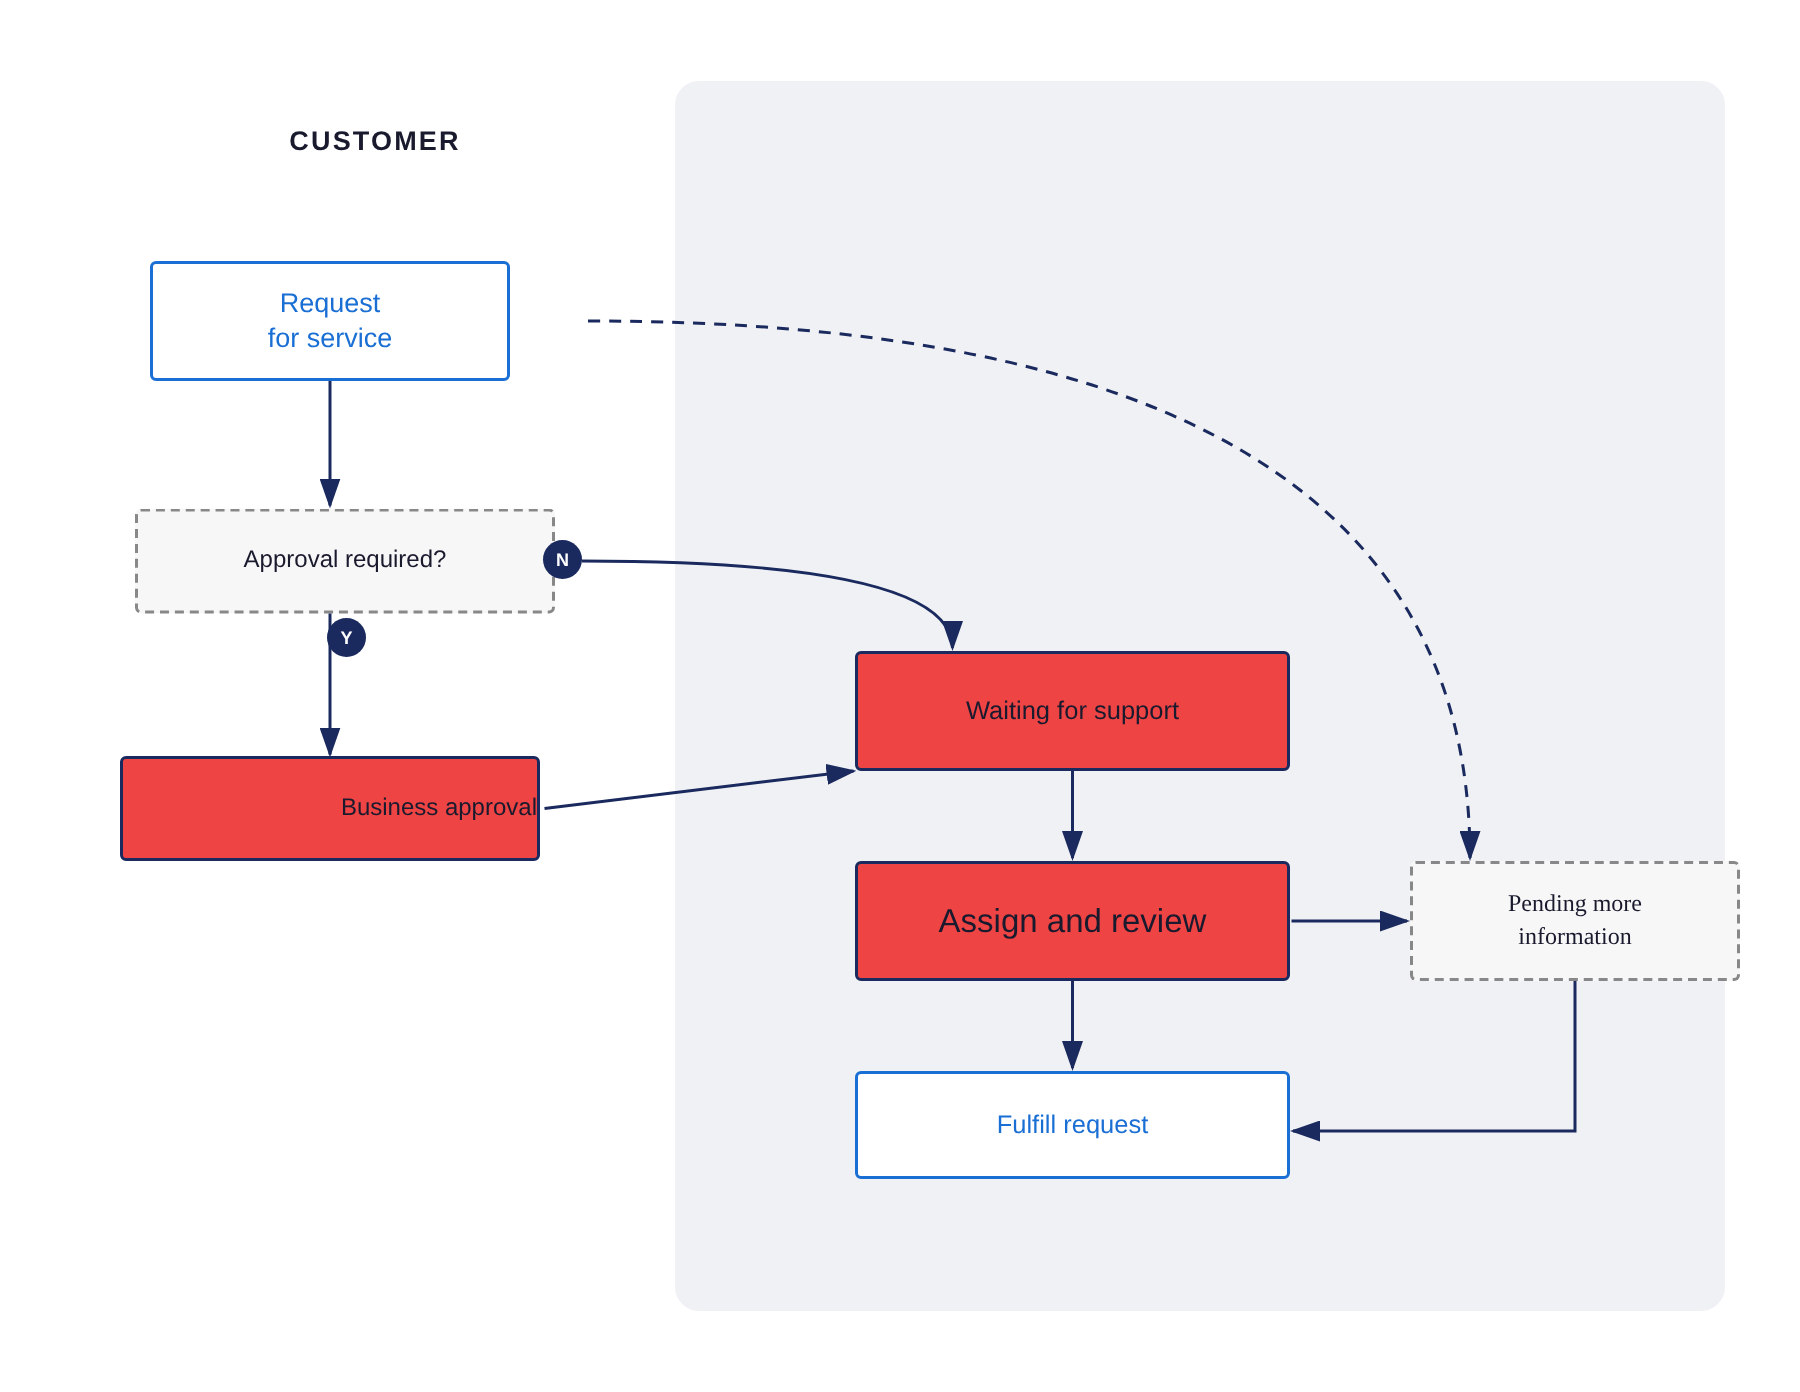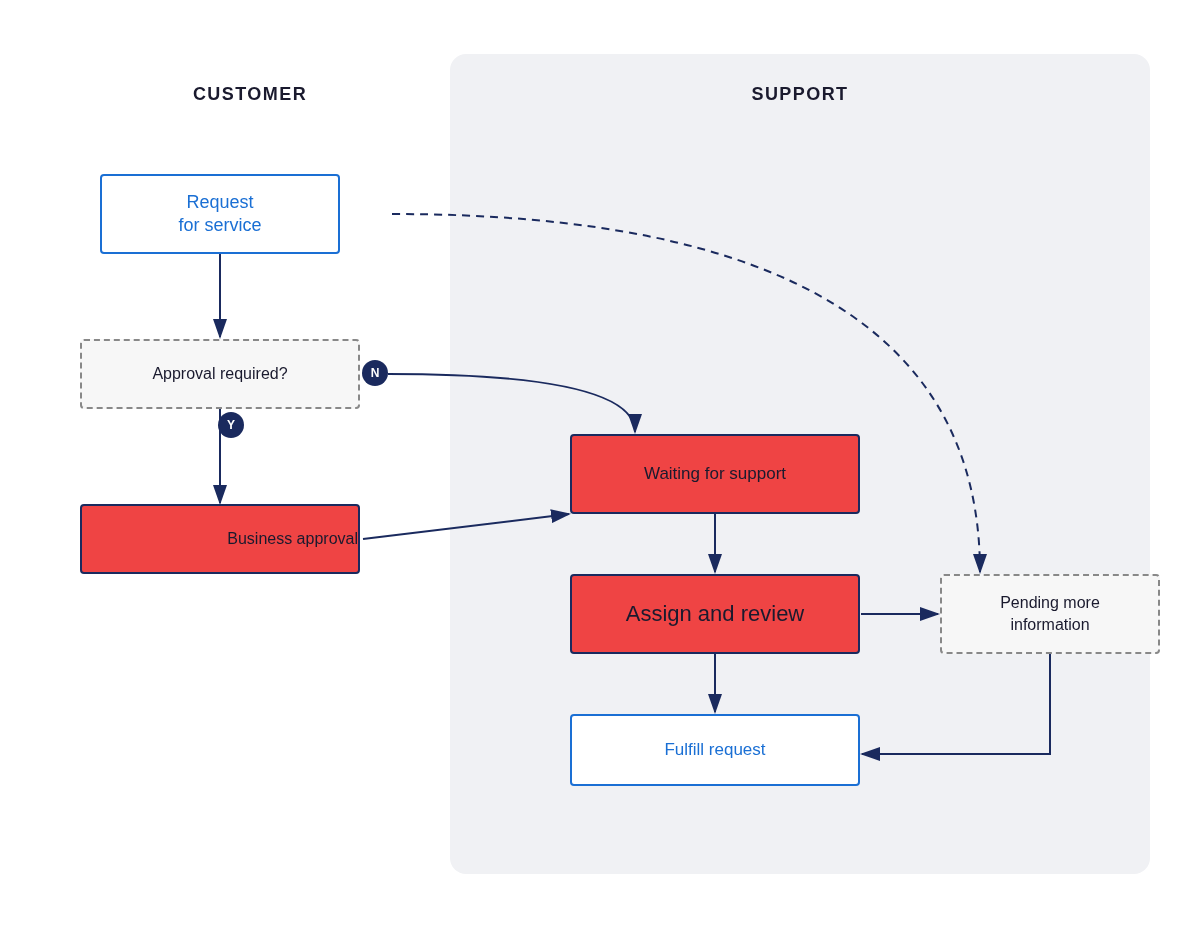--- a/index.html
+++ b/index.html
@@ -103,21 +103,21 @@
 
 <div class="diagram-container">
 
   <div class="customer-panel">
     <div class="panel-title">CUSTOMER</div>
 
     <div class="node node-blue-border node-blue-text" style="left:50px; top:120px; width:240px; height:80px; font-weight:500; font-size:18px; line-height:1.3;">
       <span>Request<br>for service</span>
     </div>
 
-    <div class="node node-dashed node-dark-text" style="left:30px; top:285px; width:280px; height:70px; font-size:16px;align-items:center;">
+    <div class="node node-dashed node-dark-text" style="left:40px; top:285px; width:280px; height:70px; font-size:16px;align-items:center;">
       <span>Approval required?</span>
     </div>
 
     <div class="badge" style="position:absolute; left:312px; top:306px;">
       <span>N</span>
     </div>
 
     <div class="badge" style="position:absolute; left:168px; top:358px;">
       <span>Y</span>
     </div>
@@ -133,35 +133,34 @@
         </marker>
       </defs>
 
       <line x1="170" y1="200" x2="170" y2="283" stroke="#1a2a5e" stroke-width="2" marker-end="url(#arrowhead-dark)"></line>
 
       <line x1="170" y1="355" x2="170" y2="449" stroke="#1a2a5e" stroke-width="2" marker-end="url(#arrowhead-dark)"></line>
     </svg>
   </div>
 
   <div class="support-panel">
-    <div class="panel-title">SUPPORT</div>
 
     <div class="node node-solid node-dark-text" style="left:120px; top:380px; width:290px; height:80px; font-size:17px;">
       <span>Waiting for support</span>
     </div>
 
     <div class="node node-solid node-dark-text" style="left:120px; top:520px; width:290px; height:80px; font-size:22px;">
       <span>Assign and review</span>
     </div>
 
     <div class="node node-blue-border node-blue-text" style="left:120px; top:660px; width:290px; height:72px; font-size:17px; font-weight:500;">
       <span>Fulfill request</span>
     </div>
 
-    <div class="node node-dashed node-dark-text" style="left:490px; top:520px; width:220px; height:80px; font-size:16px; line-height:1.4;">
+    <div class="node node-dashed node-dark-text" style="left:490px; top:520px; width:220px; height:80px; font-size:16px; line-height:1.4;font-family:Liberation Serif, serif;">
       <span>Pending more<br>information</span>
     </div>
 
     <svg class="arrows-svg">
       <defs>
         <marker id="arr2" markerWidth="10" markerHeight="7" refX="9" refY="3.5" orient="auto">
           <polygon points="0 0, 10 3.5, 0 7" fill="#1a2a5e"></polygon>
         </marker>
         <marker id="arr-dashed" markerWidth="10" markerHeight="7" refX="9" refY="3.5" orient="auto">
           <polygon points="0 0, 10 3.5, 0 7" fill="#1a2a5e"></polygon>

